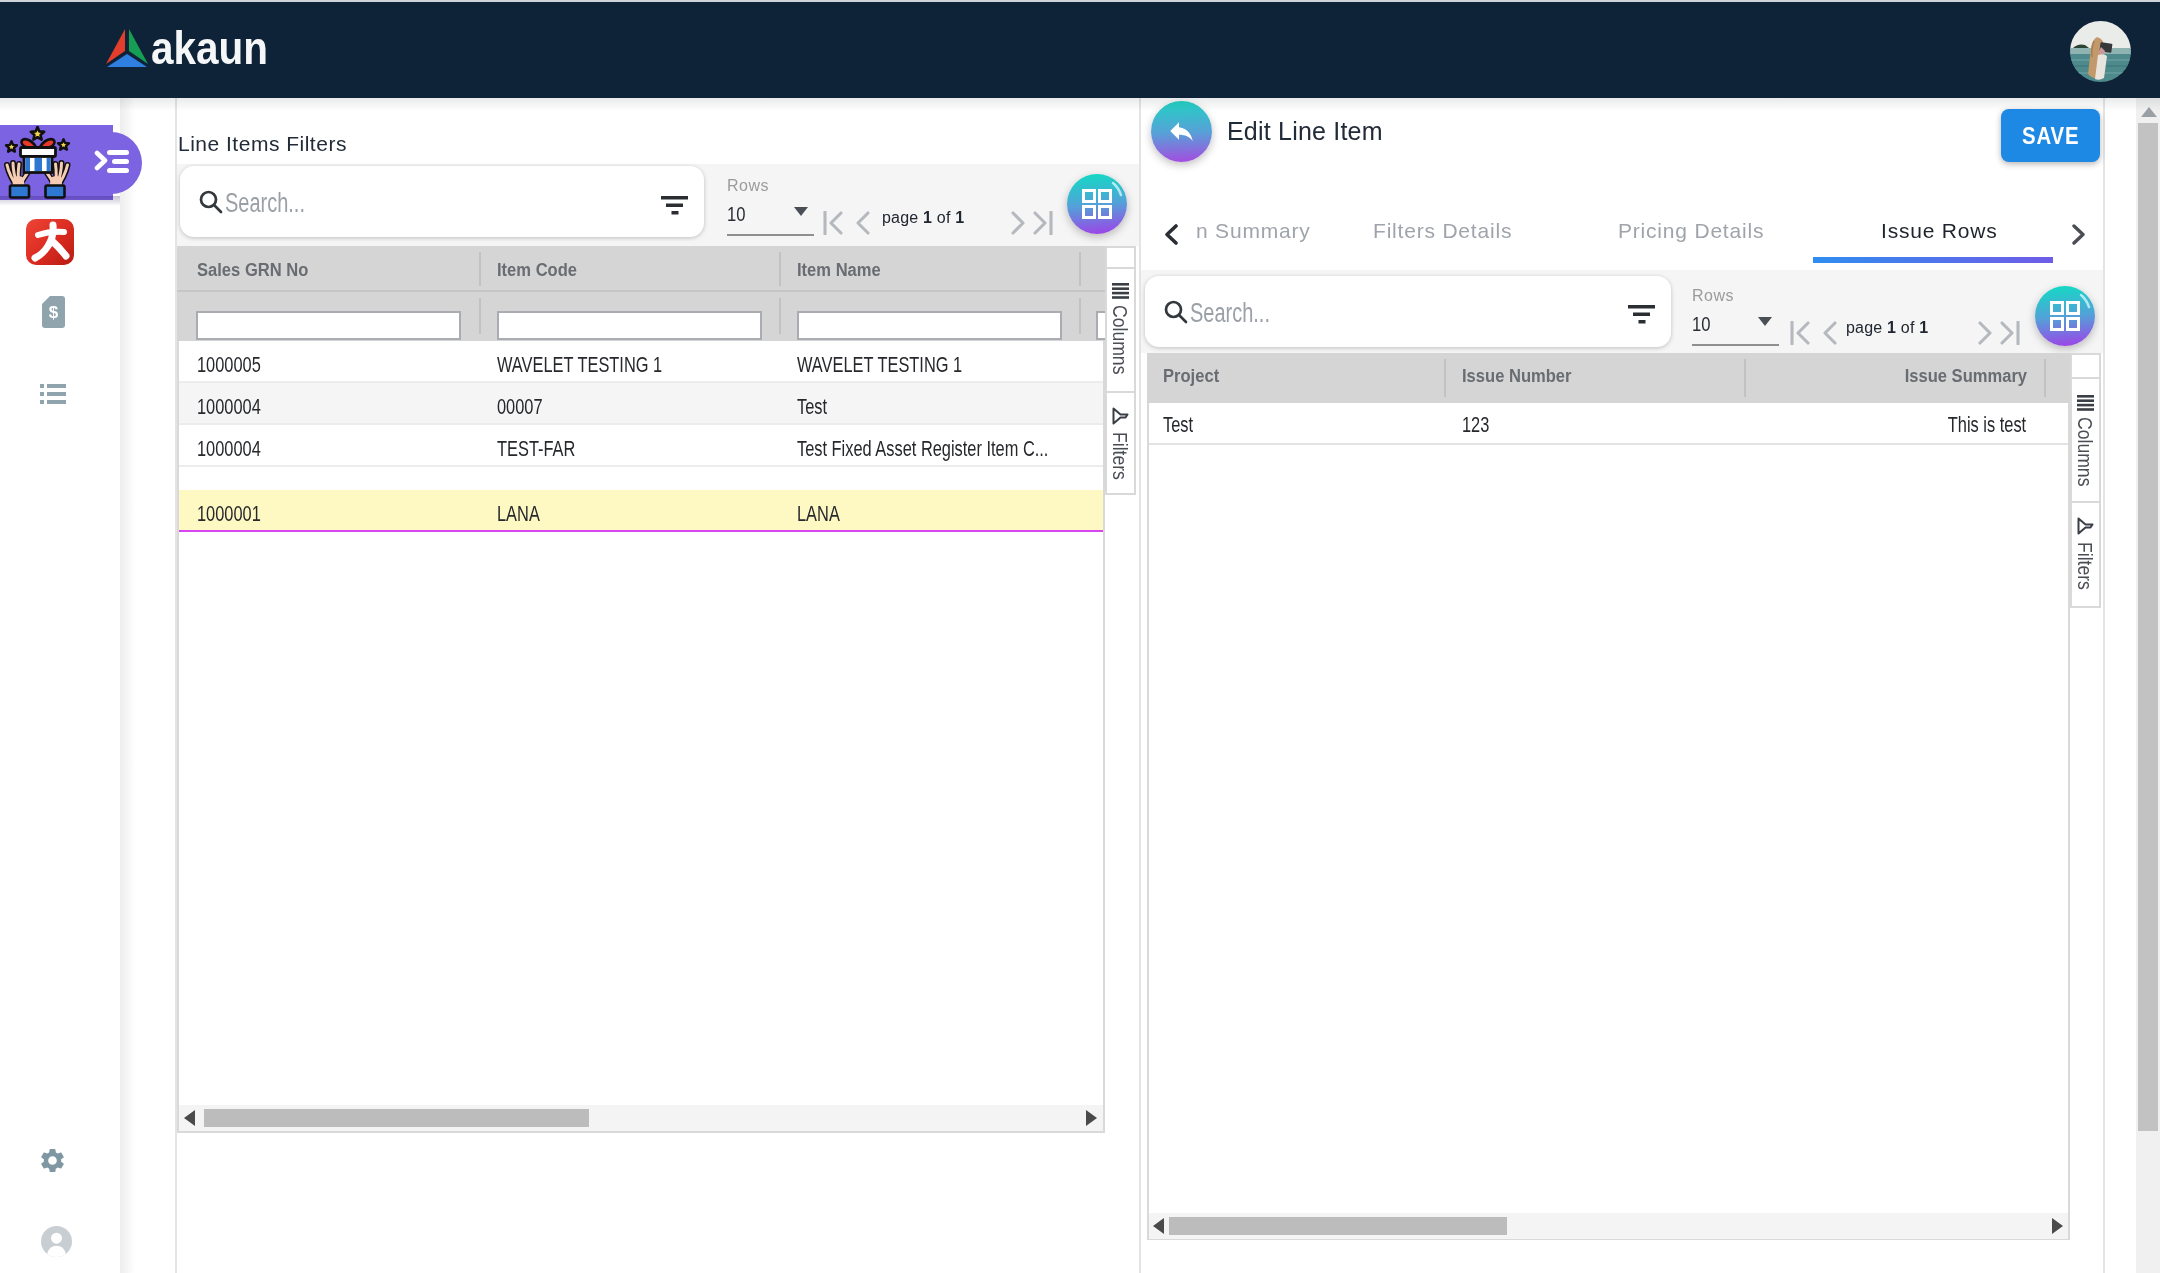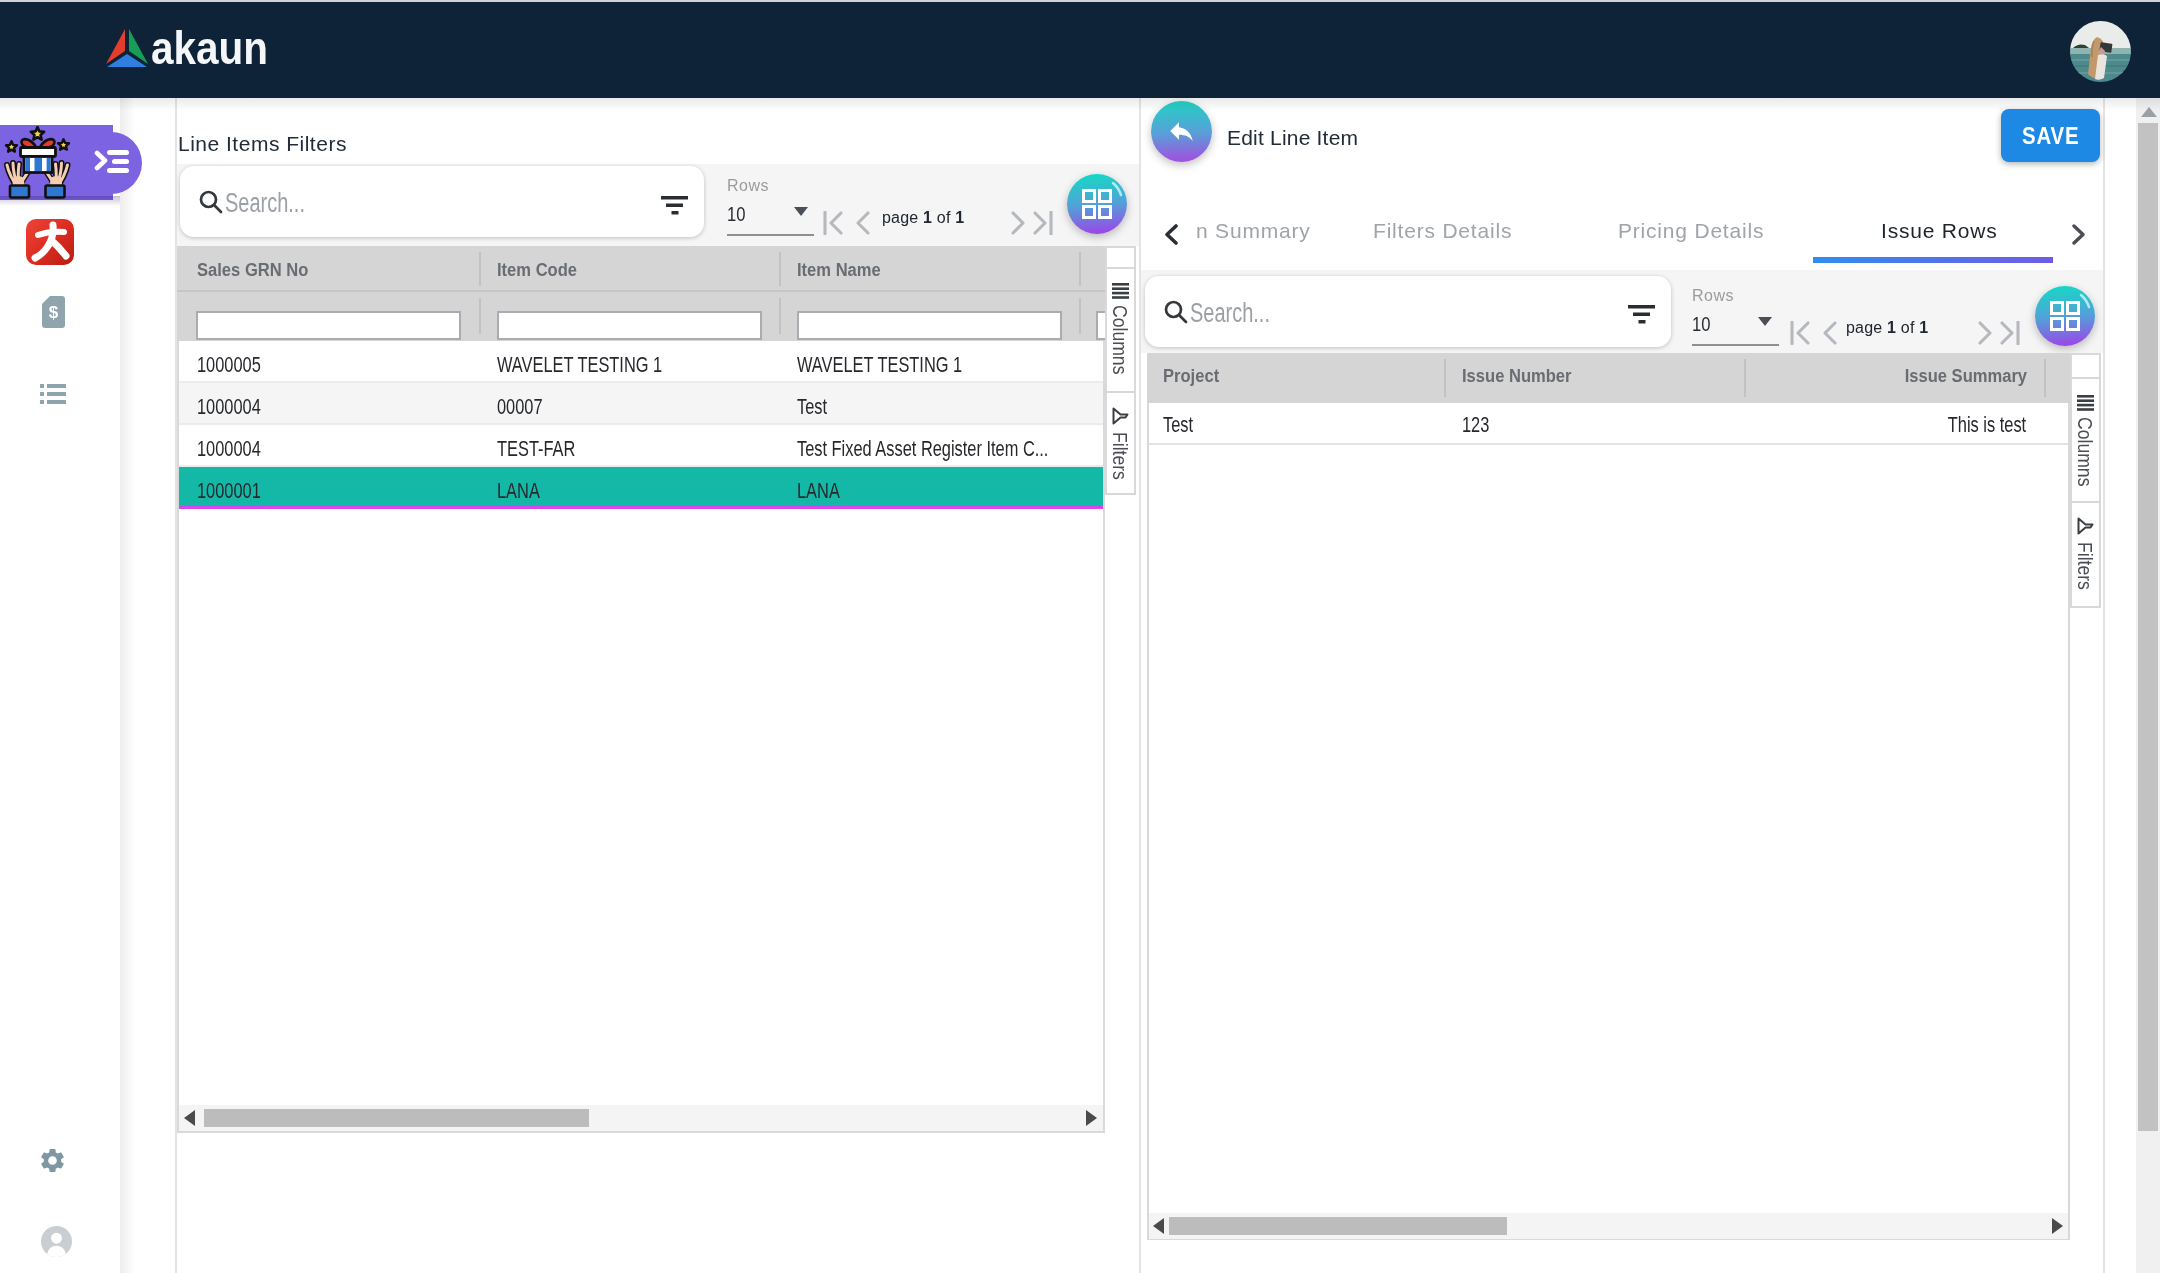--- a/index.html
+++ b/index.html
@@ -271,21 +271,21 @@
   <div style="height:42px; background:#f5f5f5; border-bottom:2px solid #ececec; position:relative;">
     <div class="cell" style="left:18px; top:11px;">1000004</div>
       <div class="cell" style="left:318px; top:11px;">00007</div>
       <div class="cell" style="left:618px; top:11px;">Test</div>
   </div>
   <div style="height:42px; background:#fff; border-bottom:2px solid #ececec; position:relative;">
     <div class="cell" style="left:18px; top:11px;">1000004</div>
       <div class="cell" style="left:318px; top:11px;">TEST-FAR</div>
       <div class="cell" style="left:618px; top:11px;">Test Fixed Asset Register Item C...</div>
   </div>
-  <div style="height:42px; background:#14b8a6; border-bottom:4px solid #d946ef; position:relative;">
+  <div style="height:42px; background:#fef9c3; border-bottom:2px solid #d946ef; position:relative;margin-top:23px;">
     <div class="cell" style="left:18px; top:11px;">1000001</div>
       <div class="cell" style="left:318px; top:11px;">LANA</div>
       <div class="cell" style="left:618px; top:11px;">LANA</div>
   </div>
 </div>
 
 <div class="hsb-track" style="left:179px; top:1105px; width:924px;"></div>
 <div class="hsb-thumb" style="left:204px; top:1109px; width:385px;"></div>
 <div class="arrow" style="left:184px; top:1110px; border-top:8px solid transparent; border-bottom:8px solid transparent; border-right:11px solid #4a4a4a;"></div>
 <div class="arrow" style="left:1086px; top:1110px; border-top:8px solid transparent; border-bottom:8px solid transparent; border-left:11px solid #4a4a4a;"></div>
@@ -311,21 +311,21 @@
 
 <div class="band" style="left:1141px; top:270px; width:962px; height:83px;"></div>
 
 <div class="abs" style="left:1151px; top:101px; width:61px; height:61px; border-radius:50%;
   background:linear-gradient(178deg,#1fd3c2 0%, #58a0d8 52%, #a64ae0 100%); box-shadow:0 3px 8px rgba(0,0,0,0.25);"></div>
 <div class="abs" style="left:1165px; top:116px;">
   <svg width="33" height="30" viewBox="0 0 24 24">
     <path fill="#fff" d="M10 9V5l-7 7 7 7v-4.1c5 0 8.5 1.6 11 5.1-1-5-4-10-11-11z"></path>
   </svg>
 </div>
-<div class="abs" style="left:1227px; top:126px; font-size:21px; font-weight:400; color:#222b38; letter-spacing:0.2px; white-space:nowrap;">Edit Line Item</div>
+<div class="abs" style="left:1227px; top:117px; font-size:25px; font-weight:400; color:#222b38; letter-spacing:0.2px; white-space:nowrap;">Edit Line Item</div>
 <div class="abs" style="left:2001px; top:109px; width:99px; height:53px; border-radius:8px; background:#1e88e5;
   color:#fff; font-size:27px; font-weight:bold; letter-spacing:1px; text-align:center; line-height:53px;
   box-shadow:0 2px 6px rgba(0,0,0,0.3);"><span style="display:inline-block; font-size:24px; transform:scaleX(0.85);">SAVE</span></div>
 
 <div class="abs" style="left:1163px; top:224px;">
   <svg width="17" height="21" viewBox="0 0 17 21">
       <path d="M13 2 L4 10.5 L13 19" stroke="#2b2f35" stroke-width="3.6" fill="none" stroke-linecap="round" stroke-linejoin="round"></path>
     </svg>
 </div>
 <div class="abs" style="left:1186px; top:98px; width:920px; height:160px; overflow:hidden;">

